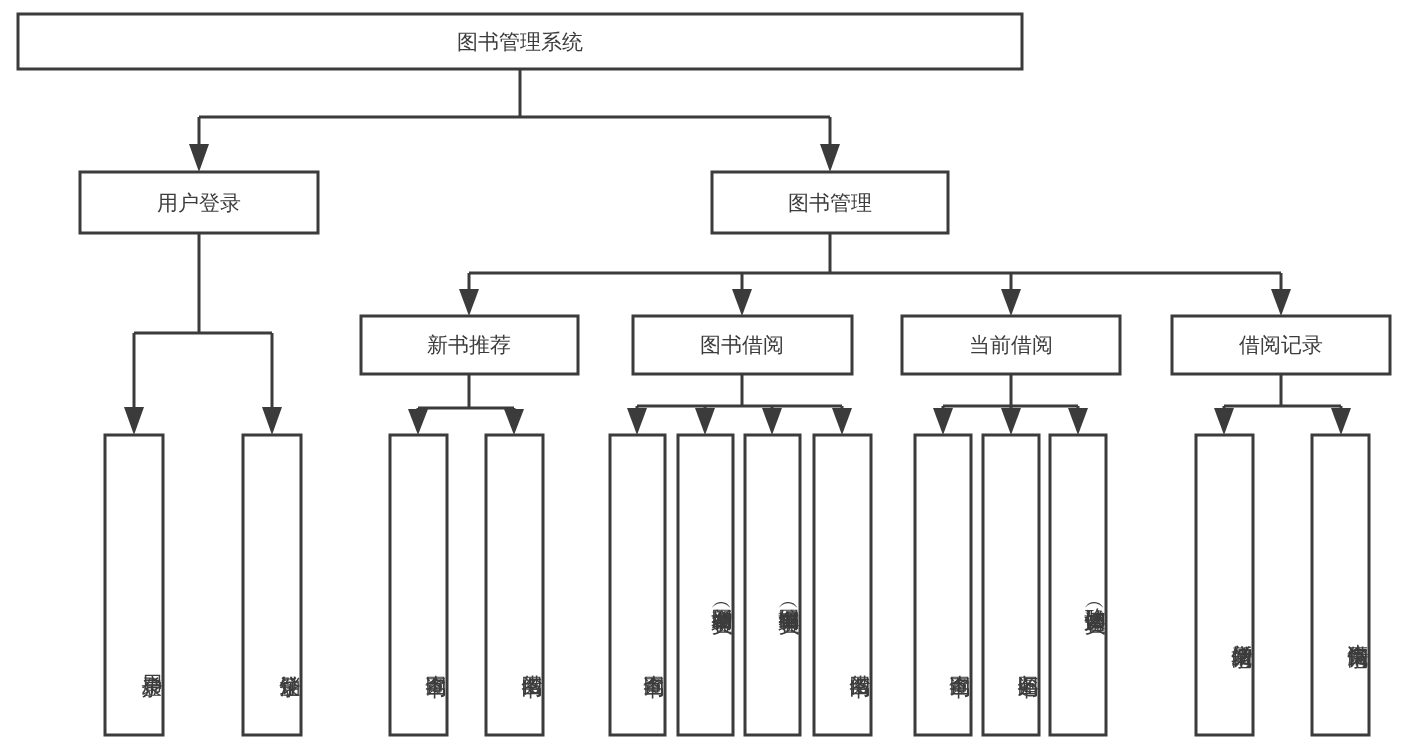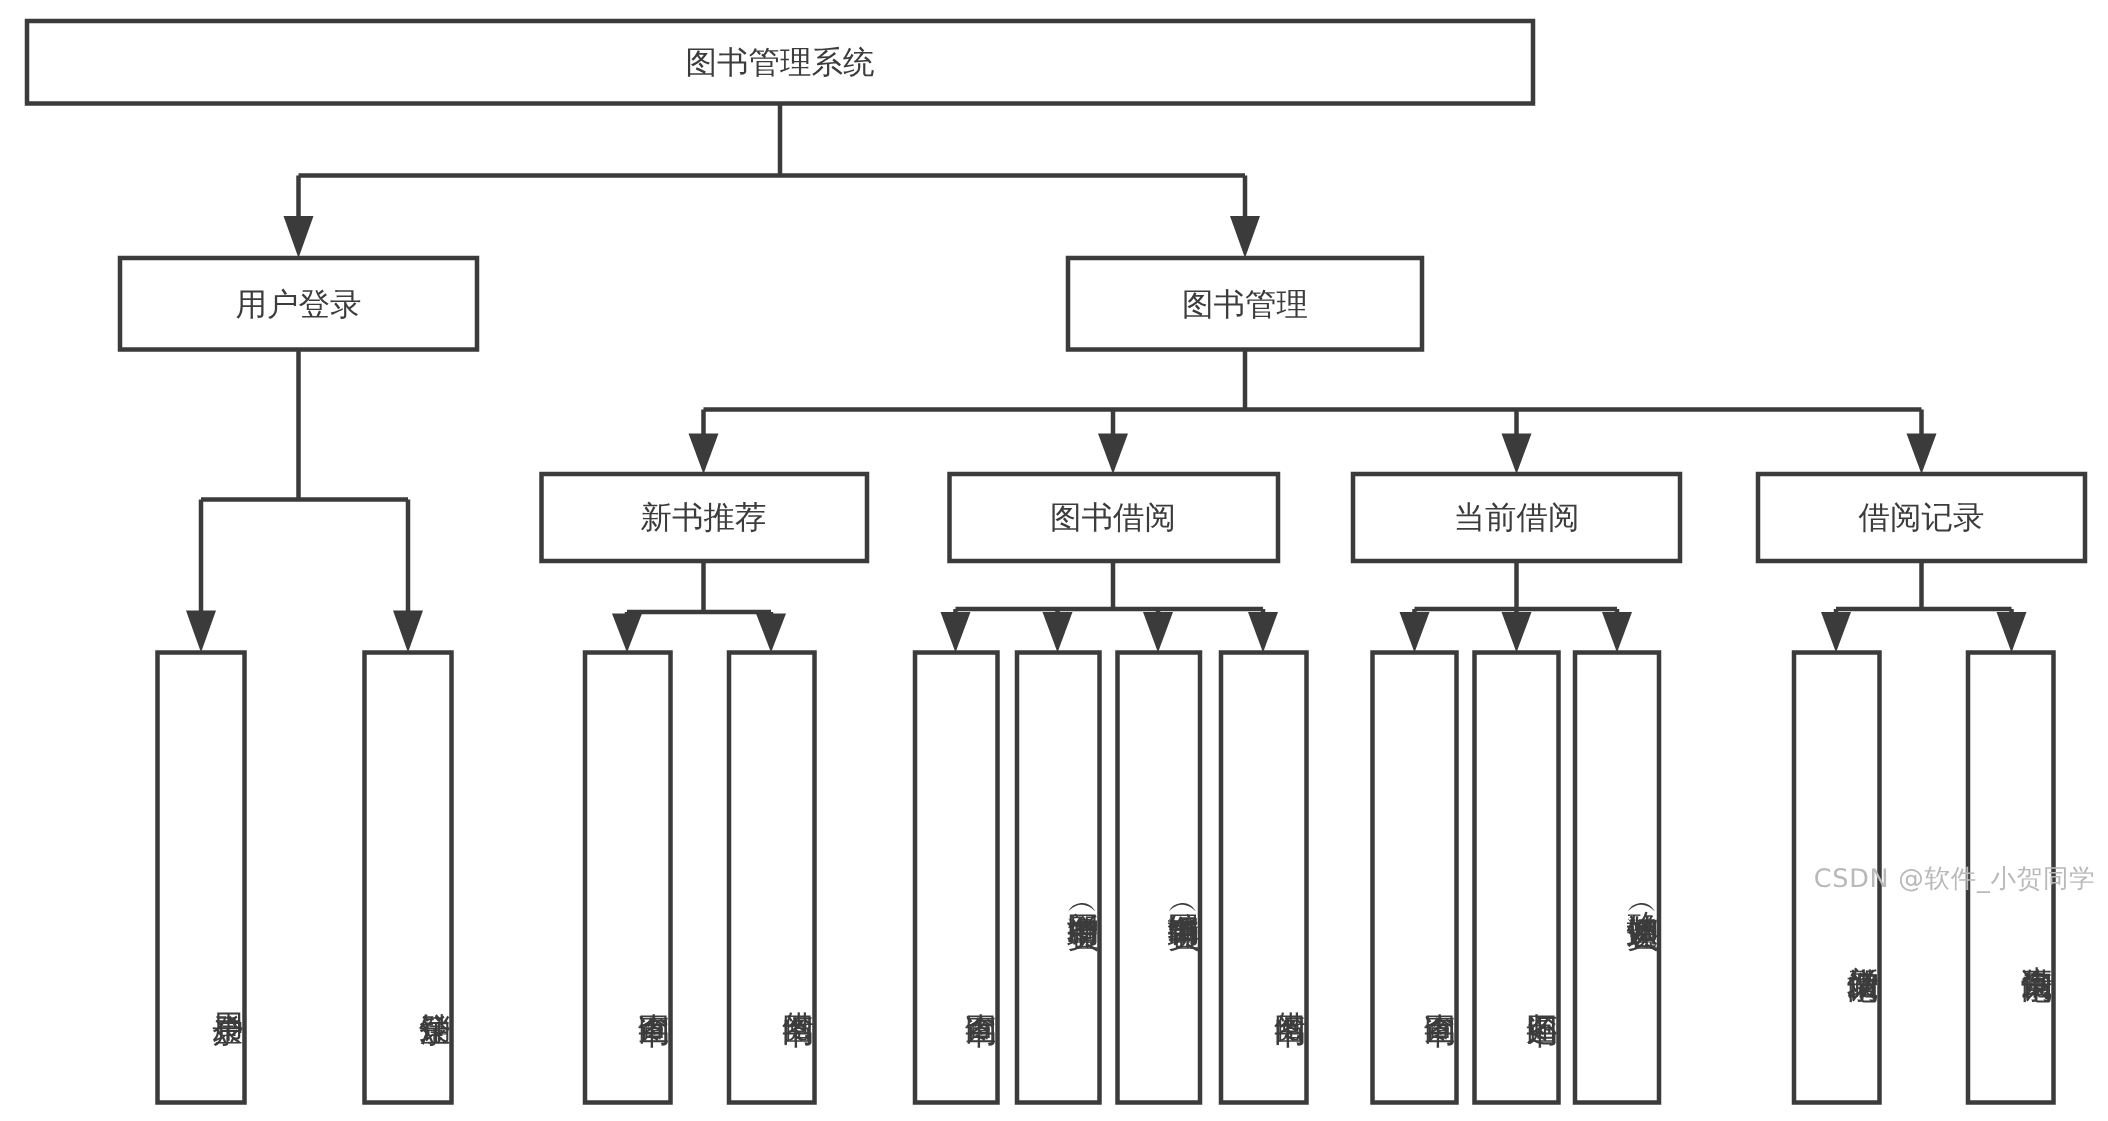--- a/index.html
+++ b/index.html
@@ -207,15 +207,14 @@
   <div class="node-label-v" style="left:915px; top:435px; width:56px; height:300px; padding-top:75px;">查询图书</div>
 
   <div class="node-label-v" style="left:983px; top:435px; width:56px; height:300px; padding-top:75px;">归还图书</div>
 
   <div class="node-label-v" style="left:1050px; top:435px; width:56px; height:300px; padding-top:10px;">确认归还（管理员）</div>
 
   <div class="node-label-v" style="left:1196px; top:435px; width:57px; height:300px; padding-top:45px;">新增借阅记录</div>
 
   <div class="node-label-v" style="left:1312px; top:435px; width:57px; height:300px; padding-top:45px;">查询借阅记录</div>
 
-  <div class="watermark">CSDN @软件_小贺同学</div>
 
 </div>
 
 </body></html>

